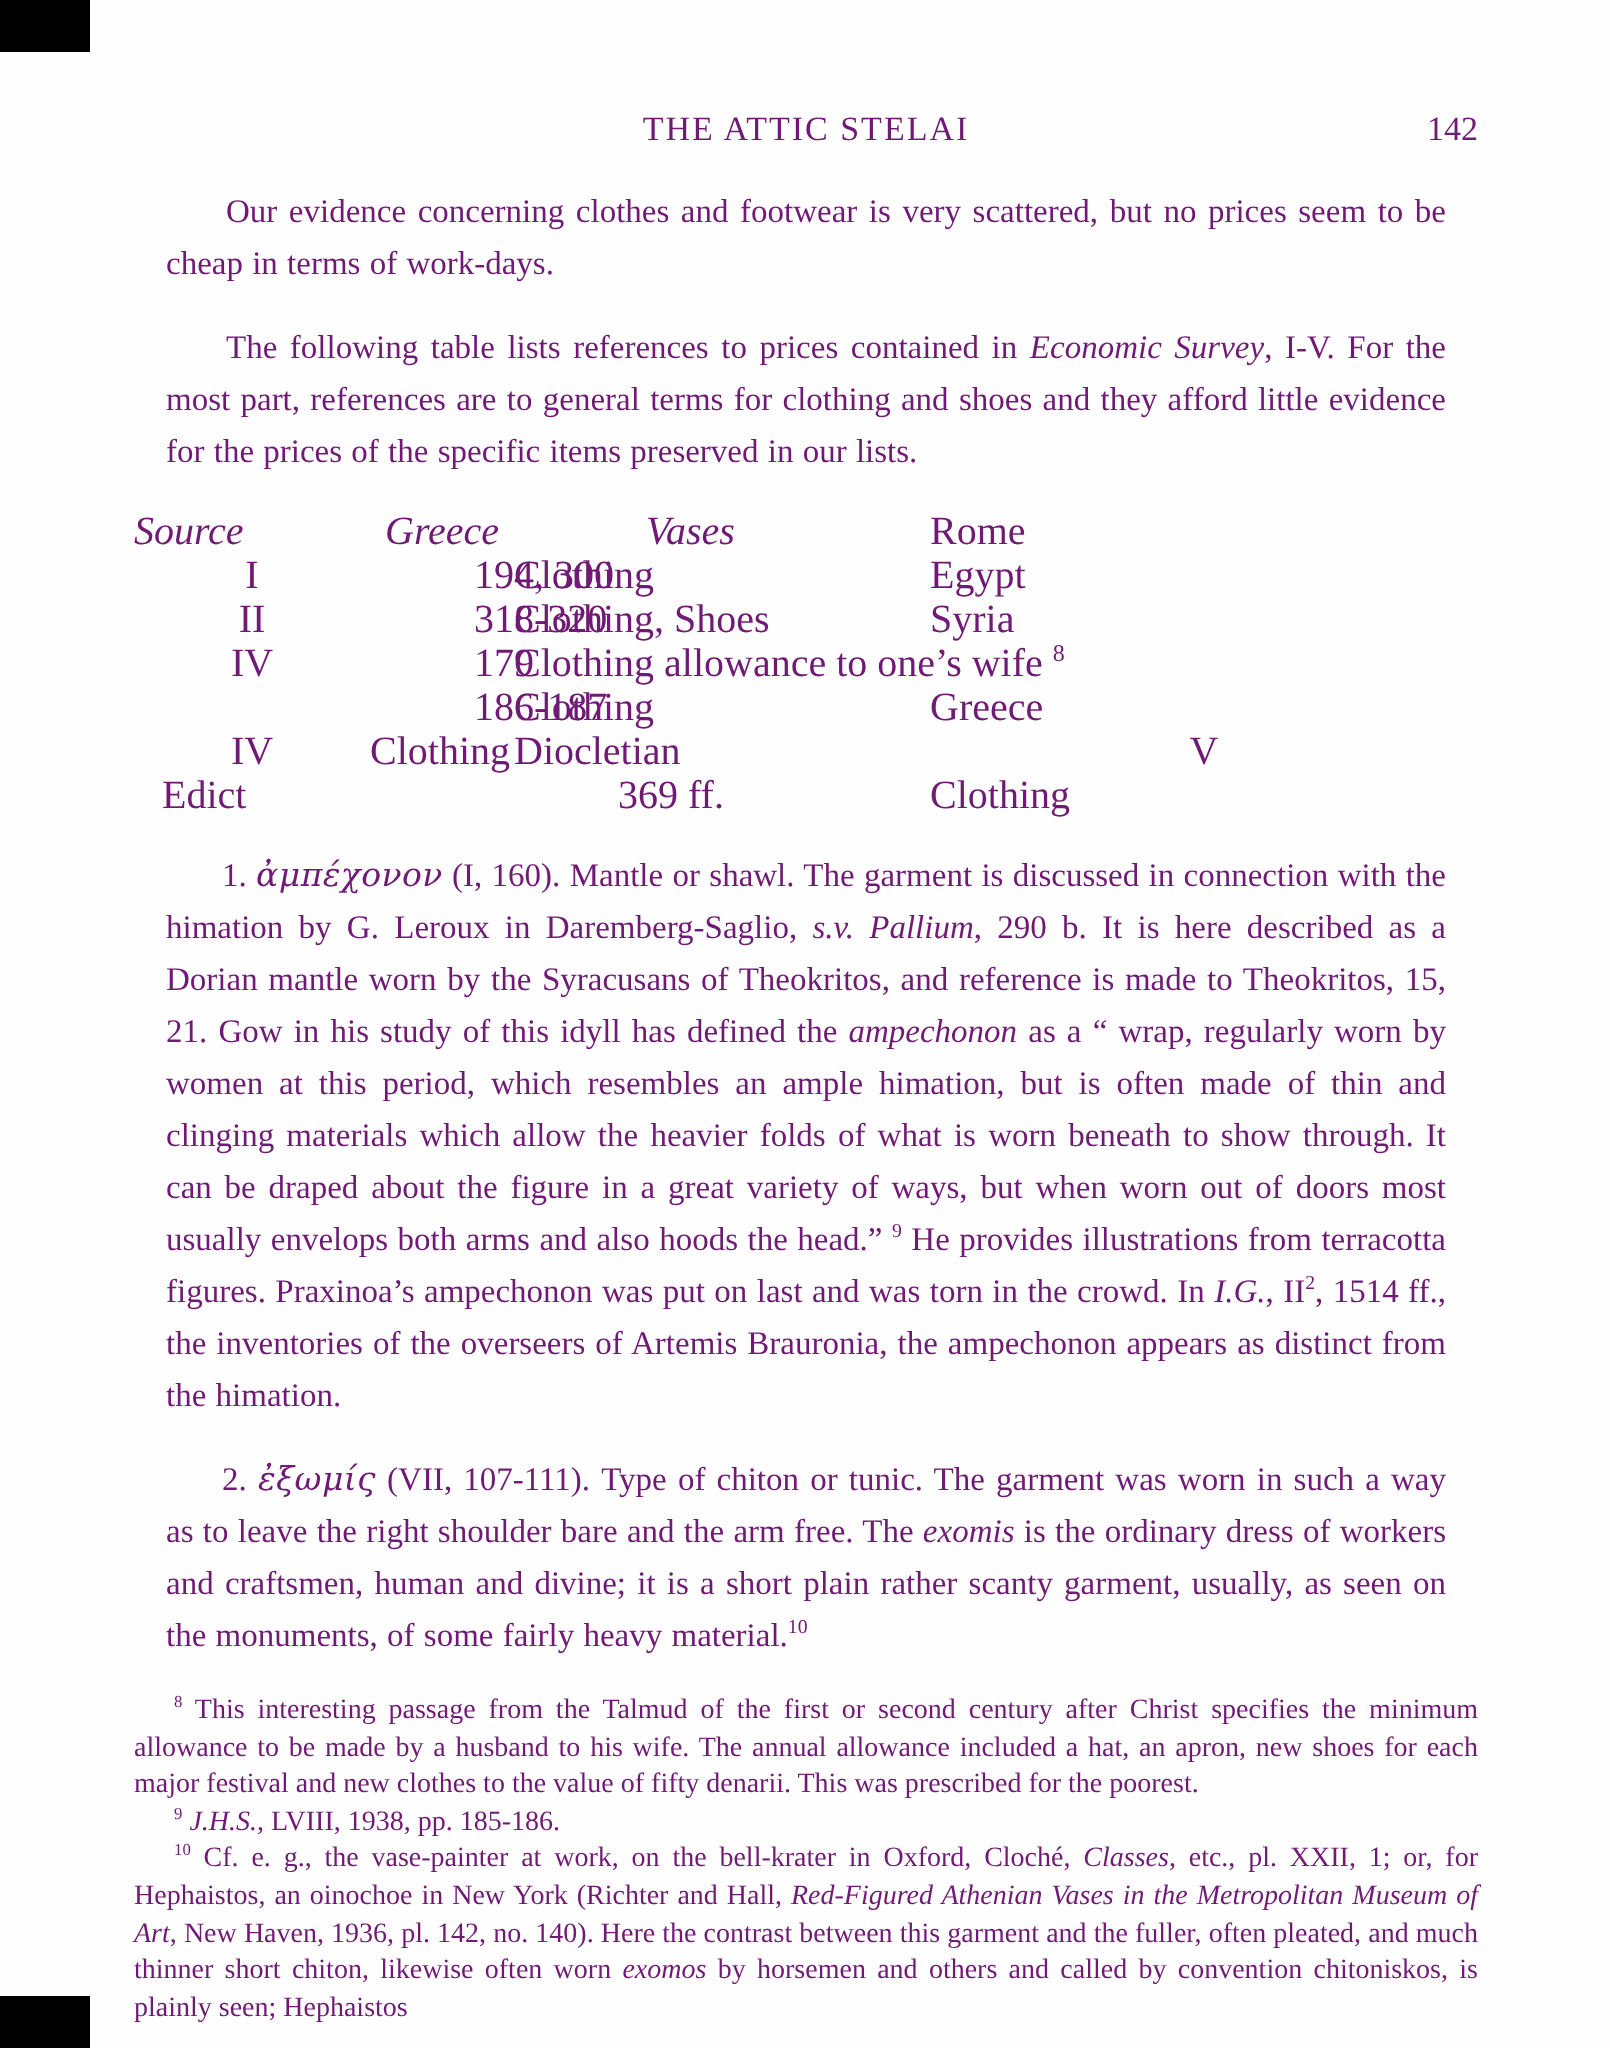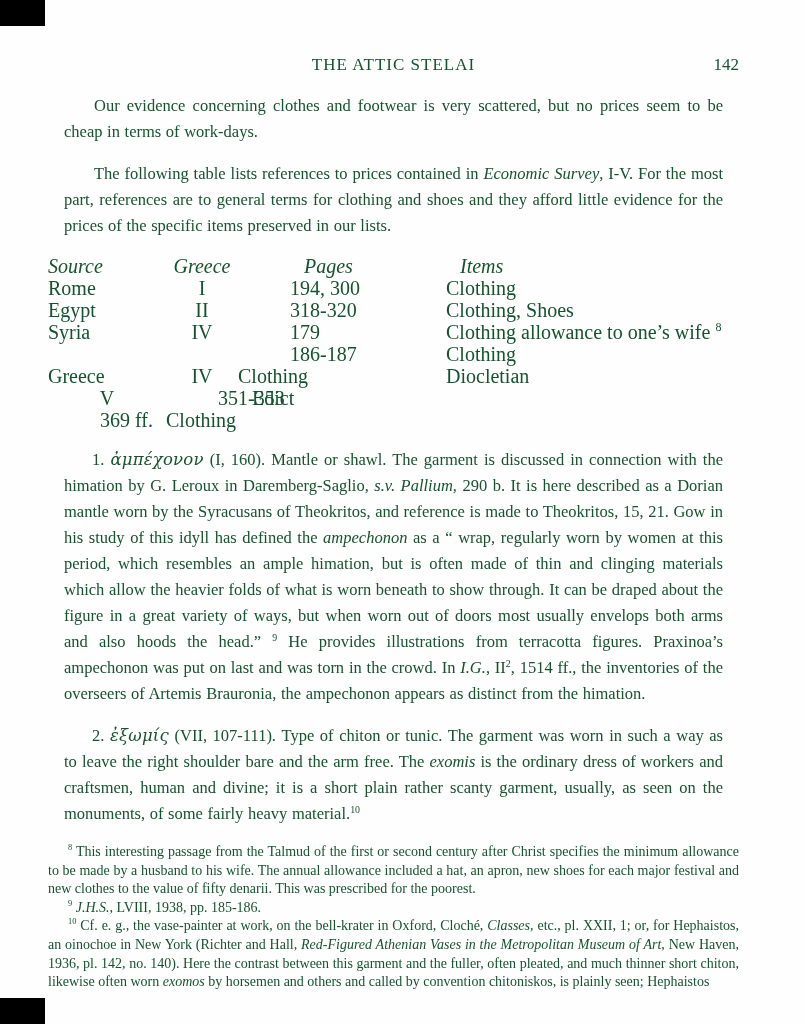--- a/index.html
+++ b/index.html
@@ -5,23 +5,23 @@
   html, body {
     margin: 0;
     padding: 0;
     background: #ffffff;
   }
   .page {
     position: relative;
     width: 805px;
     height: 1024px;
     box-sizing: border-box;
-    padding: 55px 66px 0 48px;
+    padding: 55px 66px 0 67px;
     background: #fefefe;
-    color: #14532d;
+    color: #701a75;
     font-family: "Liberation Serif", serif;
     overflow: hidden;
   }
   .corner-mark {
     position: absolute;
     left: 0;
     width: 45px;
     height: 26px;
     background: #000000;
   }
@@ -110,22 +110,21 @@
   </div>
 
   <div class="body-text intro">
     <p><span>Our evidence concerning clothes and footwear is very scattered, but no prices seem to be cheap in terms of work-days.</span></p>
     <p><span>The following table lists references to prices contained in </span><span class="it">Economic Survey</span><span>, I-V. For the most part, references are to general terms for clothing and shoes and they afford little evidence for the prices of the specific items preserved in our lists.</span></p>
   </div>
 
   <div class="ref-table">
     <div class="cell hdr">Source</div>
     <div class="cell hdr vol">Greece</div>
-    <div class="cell hdr pages">Pages</div>
-    <div class="cell hdr items">Items</div>
+    <div class="cell hdr pages">Vases</div>
 
     <div class="cell">Rome</div>
     <div class="cell vol">I</div>
     <div class="cell pages">194, 300</div>
     <div class="cell items">Clothing</div>
 
     <div class="cell">Egypt</div>
     <div class="cell vol">II</div>
     <div class="cell pages">318-320</div>
     <div class="cell items">Clothing, Shoes</div>
@@ -139,21 +138,20 @@
     <div class="cell vol"></div>
     <div class="cell pages">186-187</div>
     <div class="cell items">Clothing</div>
 
     <div class="cell">Greece</div>
     <div class="cell vol">IV</div>
     <div class="cell items">Clothing</div>
 
     <div class="cell">Diocletian</div>
     <div class="cell vol">V</div>
-    <div class="cell pages">351-353</div>
 
     <div class="cell indent">Edict</div>
     <div class="cell vol"></div>
     <div class="cell pages">369 ff.</div>
     <div class="cell items">Clothing</div>
   </div>
 
   <div class="body-text entry">
     <p><span>1. </span><span class="greek">ἀμπέχονον</span><span> (I, 160). Mantle or shawl. The garment is discussed in connection with the himation by G. Leroux in Daremberg-Saglio, </span><span class="it">s.v. Pallium</span><span>, 290 b. It is here described as a Dorian mantle worn by the Syracusans of Theokritos, and reference is made to Theokritos, 15, 21. Gow in his study of this idyll has defined the </span><span class="it">ampechonon</span><span> as a “ wrap, regularly worn by women at this period, which resembles an ample himation, but is often made of thin and clinging materials which allow the heavier folds of what is worn beneath to show through. It can be draped about the figure in a great variety of ways, but when worn out of doors most usually envelops both arms and also hoods the head.” </span><sup>9</sup><span> He provides illustrations from terracotta figures. Praxinoa’s ampechonon was put on last and was torn in the crowd. In </span><span class="it">I.G.</span><span>, II</span><sup>2</sup><span>, 1514 ff., the inventories of the overseers of Artemis Brauronia, the ampechonon appears as distinct from the himation.</span></p>
   </div>

